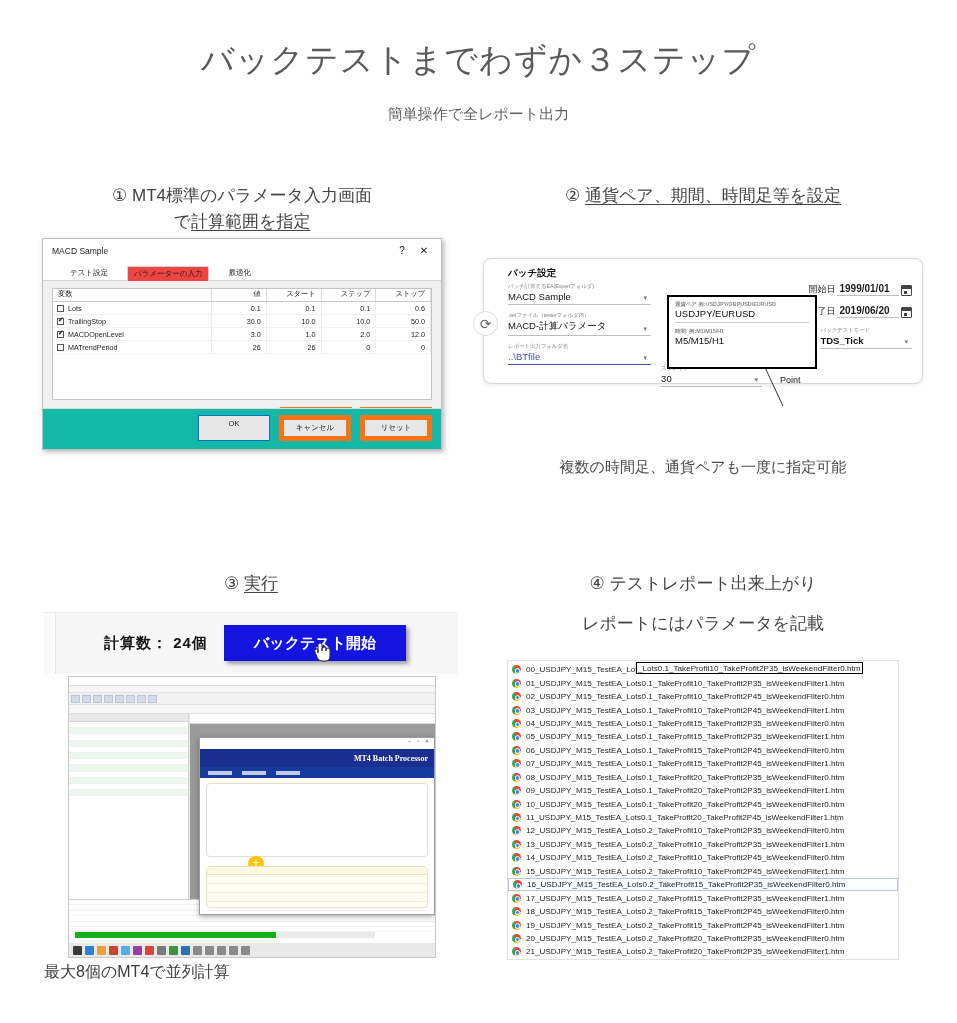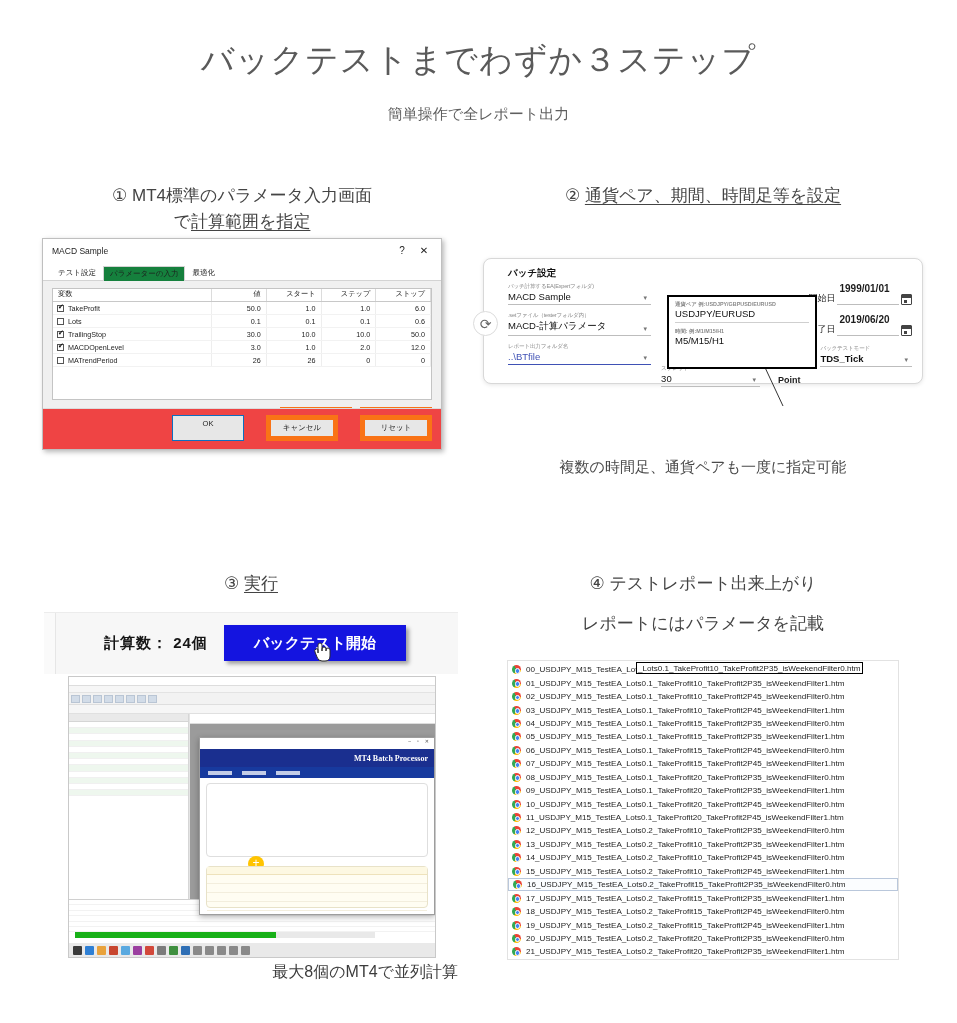--- a/index.html
+++ b/index.html
@@ -61,23 +61,24 @@
   }
   .mt4-tabs {
     display: flex; align-items: flex-end; height: 18px;
     padding-left: 8px; background: #ffffff;
     border-bottom: 1px solid #d3d3d3;
   }
   .mt4-tab {
     padding: 2px 6px 2px 6px; font-size: 7.5px;
     border: 1px solid transparent;
     border-bottom: none;
+    margin-left: 12px;
   }
   .mt4-tab.active {
-    background: #15803d; border-color: #d3d3d3;
+    background: #ef4444; border-color: #d3d3d3;
     position: relative; top: 1px;
   }
   .mt4-body { padding: 7px 9px 0 9px; background: #f0f0f0; }
   .mt4-table-wrap {
     background: #fff; border: 1px solid #c4c4c4;
     height: 112px;
   }
   table.mt4 { width: 100%; border-collapse: collapse; font-size: 7.2px; }
   table.mt4 th {
     font-weight: 400; text-align: right;
@@ -105,22 +106,22 @@
     font-size: 7px; color: #111; line-height: 8px;
   }
   tr.sel .cbx { border-color: #fff; }
   .mt4-midbtns { display: flex; justify-content: flex-end; gap: 8px; margin-top: 7px; }
   .mt4-btn {
     background: #e7e7e7; border: 5px solid #f97316;
     font-size: 7.5px; padding: 3px 0; width: 72px; text-align: center;
   }
   .mt4-footer {
     position: absolute; bottom: 0; left: 0; right: 0;
-    background: #ef4444; border-top: 1px solid #dcdcdc;
-    display: flex; justify-content: flex-end; gap: 22px;
+    background: #14b8a6; border-top: 1px solid #dcdcdc;
+    display: flex; justify-content: flex-end; gap: 9px;
     padding: 6px 9px 8px 0;
   }
   .mt4-btn.primary { border: 1px solid #0d6fc0; background: #e7e7e7; }
 
   
   .batch-card {
     position: absolute;
     left: 483px; top: 258px;
     width: 440px; height: 126px;
     background: #fff;
@@ -160,21 +161,21 @@
     background: #fff;
     z-index: 5;
     padding: 4px 6px 0 6px;
   }
   .hl-box .lbl { font-size: 5.4px; color: #8a8a8a; font-weight: bold; }
   .hl-box .val { font-size: 9.5px; color: #111; font-weight: 500; }
   .hl-box .sep { border-bottom: 1px solid #cfcfcf; margin: 3px 0 5px 0; }
 
   .datefld { display: flex; align-items: flex-end; gap: 2px; margin-bottom: 9px; }
   .datefld .dl { font-size: 9px; white-space: nowrap; }
-  .datefld .dv { font-size: 10px; font-weight: bold; border-bottom: 1px solid #bdbdbd; padding: 0 2px 10px 2px; }
+  .datefld .dv { font-size: 10px; font-weight: bold; border-bottom: 1px solid #bdbdbd; padding: 0 2px 1px 2px; }
   .calicon { width: 11px; height: 11px; border: 1.4px solid #444; border-radius: 1px; position: relative; }
   .calicon::before { content:""; position:absolute; left:-1px; right:-1px; top:0px; height: 3px; background:#444; }
   .calicon::after { content:""; position:absolute; left:2px; top:5px; width:3px; height:3px; background:#444; }
 
   .leader { position: absolute; left: 0; top: 0; width: 440px; height: 176px; pointer-events: none; }
 
   .cap2 {
     position: absolute; left: 483px; top: 412px; width: 440px;
     text-align: center; font-size: 15px; color: #4a4a4a; margin-top: 46px;
   }
@@ -251,21 +252,21 @@
   .aw-tabs { height: 11px; background: #173a9e; display:flex; gap:10px; align-items:center; padding-left:8px;}
   .aw-tabs i { display:block; width: 24px; height: 4px; background: rgba(255,255,255,.75); }
   .aw-inner { position:absolute; left:6px; top:45px; right:6px; height: 74px; background:#fff; border:1px solid #dedede; border-radius:4px;}
   .aw-plus { position:absolute; left: 48px; top: 118px; width: 16px; height: 16px; border-radius: 50%; background:#ffc400; color:#fff; font-size: 12px; text-align:center; line-height: 14px;}
   .aw-grid { position:absolute; left:6px; top: 128px; right:6px; bottom: 6px; background: #fffdf2; border:1px solid #e8e2c8; border-radius:4px;}
   .aw-ghead { height: 8px; background:#fdf8e2; border-bottom:1px solid #eee2bb;}
   .aw-grow { height: 9px; border-bottom: 1px solid #f3eedd; }
 
   .cap3 {
     position: absolute; left: 44px; top: 962px; width: 414px;
-    text-align: right; font-size: 16px; color: #3c3c3c;
+    text-align: left; font-size: 16px; color: #3c3c3c;
   }
 
   
   .filelist {
     position: absolute; left: 507px; top: 660px;
     width: 392px; height: 300px;
     background: #fff;
     border: 1px solid #e2e2e2;
     font-size: 8.1px;
     color: #1e1e1e;
@@ -326,27 +327,20 @@
         <thead>
           <tr>
             <th class="varcol" style="width:42%">変数</th>
             <th style="width:14.5%">値</th>
             <th style="width:14.5%">スタート</th>
             <th style="width:14.5%">ステップ</th>
             <th style="width:14.5%">ストップ</th>
           </tr>
         </thead>
         <tbody id="mt4-rows">
-            <tr>
-              <td class="varcol"><span class="cbx on"></span>TakeProfit</td>
-              <td>50.0</td>
-              <td>1.0</td>
-              <td>1.0</td>
-              <td>6.0</td>
-            </tr>
             <tr>
               <td class="varcol"><span class="cbx"></span>Lots</td>
               <td>0.1</td>
               <td>0.1</td>
               <td>0.1</td>
               <td>0.6</td>
             </tr>
             <tr>
               <td class="varcol"><span class="cbx on"></span>TrailingStop</td>
               <td>30.0</td>
@@ -414,21 +408,21 @@
       </div>
 
       <div class="col-b">
         <div style="height:74px"></div>
         <div class="fld" style="margin-top:8px;display:flex;align-items:flex-end;gap:18px;">
           <div style="flex:1;position:relative;">
             <div class="lbl">スプレッド</div>
             <div class="val underline">30</div>
             <span class="caret">▾</span>
           </div>
-          <div style="font-size:9px;font-weight:bold;padding-bottom:2px;">Point</div>
+          <div style="font-size:9px;font-weight:normal;padding-bottom:2px;">Point</div>
         </div>
       </div>
 
       <div class="col-c">
         <div class="datefld">
           <div class="dl">開始日</div>
           <div class="dv" style="flex:1">1999/01/01</div>
           <div class="calicon"></div>
         </div>
         <div class="datefld">

